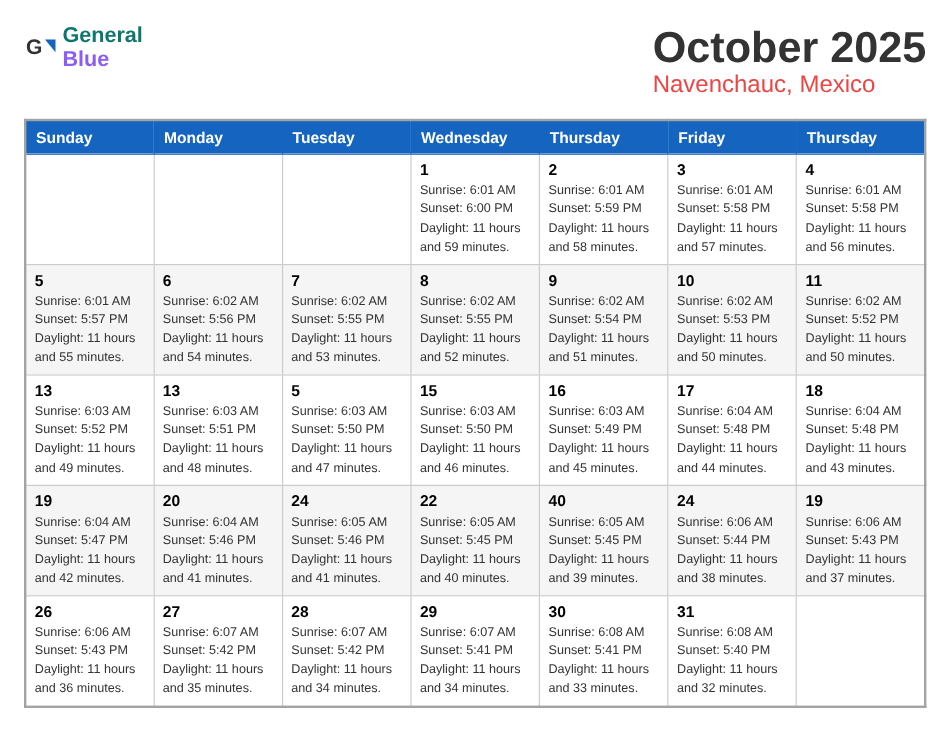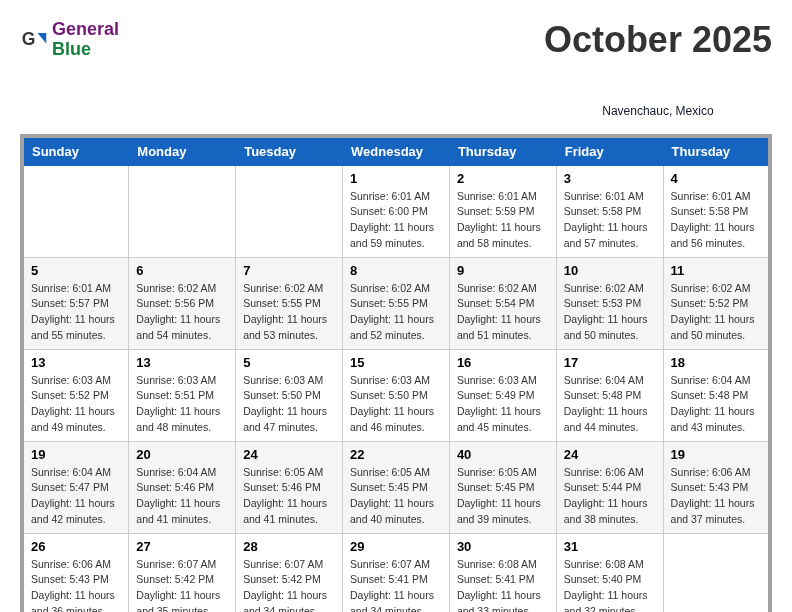--- a/index.html
+++ b/index.html
@@ -21,44 +21,43 @@
       align-items: center;
       gap: 4px;
     }
     .logo-text {
       font-size: 18px;
       font-weight: bold;
       color: #333;
       line-height: 1.1;
     }
     .logo-text span {
-      color: #701a75;
+      color: #0f766e;
     }
     .logo-icon {
       width: 28px;
       height: 28px;
     }
     .title-block {
-      text-align: center;
+      text-align: left;
     }
     .month-title {
       font-size: 36px;
       font-weight: bold;
       color: #333;
       line-height: 1.1;
     }
     .location {
-      font-size: 12px;
-      color: #0f172a;
-      margin-top: 44px;
+      font-size: 20px;
+      color: #ef4444;
     }
     .calendar {
       width: 100%;
       border-collapse: collapse;
-      border: 4px solid #a3a3a3;
+      border: 2px solid #a3a3a3;
     }
     .calendar th {
       background-color: #1565c0;
       color: #fff;
       text-align: left;
       padding: 6px 8px;
       font-size: 13px;
       border: 1px solid #1565c0;
     }
     .calendar td {
@@ -93,21 +92,21 @@
 <body>
 
 <div class="header">
   <div class="logo">
     <svg class="logo-icon" viewBox="0 0 32 32">
       <text x="2" y="22" font-size="20" fill="#333" font-weight="bold" font-family="Arial">G</text>
       <polygon points="20,8 30,8 30,20" fill="#1565c0"></polygon>
     </svg>
     <div class="logo-text">
       <div><span>General</span></div>
-      <div style="color:#15803d">Blue</div>
+      <div style="color:#8b5cf6">Blue</div>
     </div>
   </div>
   <div class="title-block">
     <div class="month-title">October 2025</div>
     <div class="location">Navenchauc, Mexico</div>
   </div>
 </div>
 
 <table class="calendar">
   <thead>

